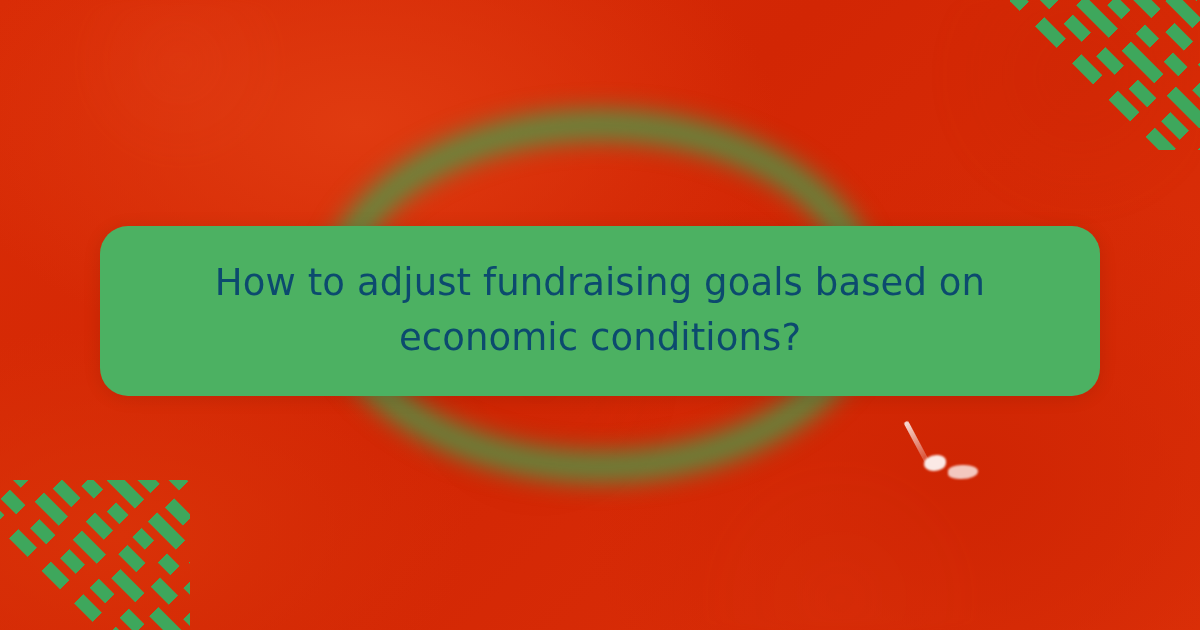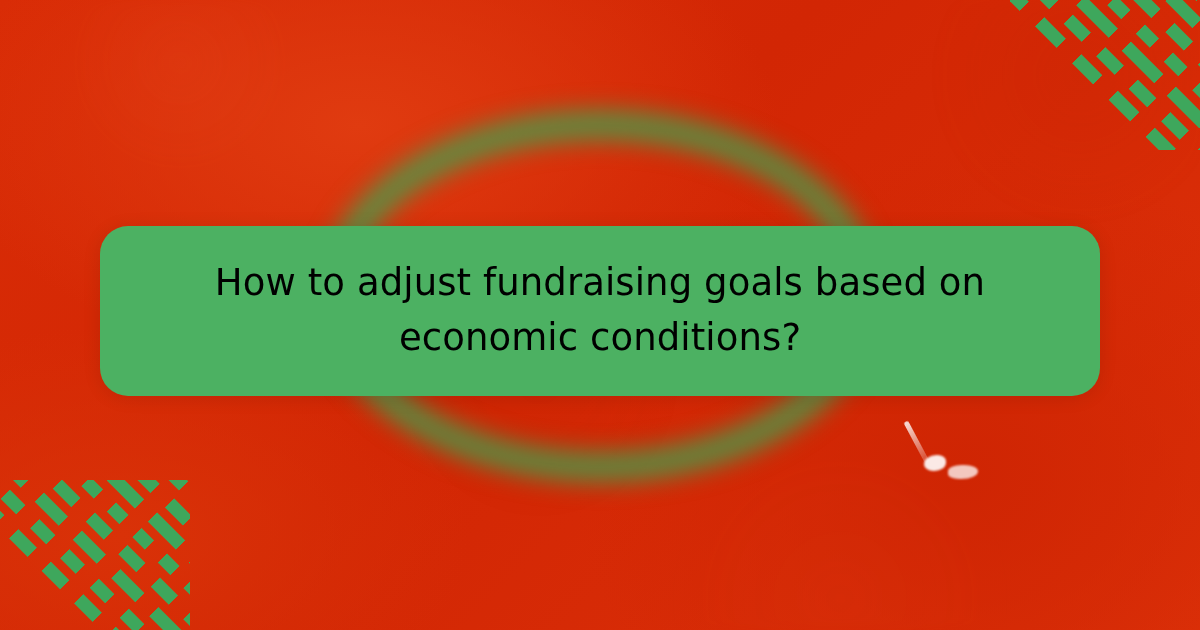--- a/index.html
+++ b/index.html
@@ -123,21 +123,21 @@
     background: #4cb162;
     border-radius: 28px;
     display: flex;
     align-items: center;
     justify-content: center;
     box-shadow: 0 2px 18px rgba(0,0,0,0.10);
   }
   .card-title {
     margin: 0;
     padding: 0 108px;
-    color: #000000;
+    color: #0c4a6e;
     font-size: 37px;
     font-weight: 400;
     line-height: 1.48;
     text-align: center;
     letter-spacing: 0.1px;
     font-family: "DejaVu Sans", sans-serif;
   }
 </style>
 </head>
 <body>

